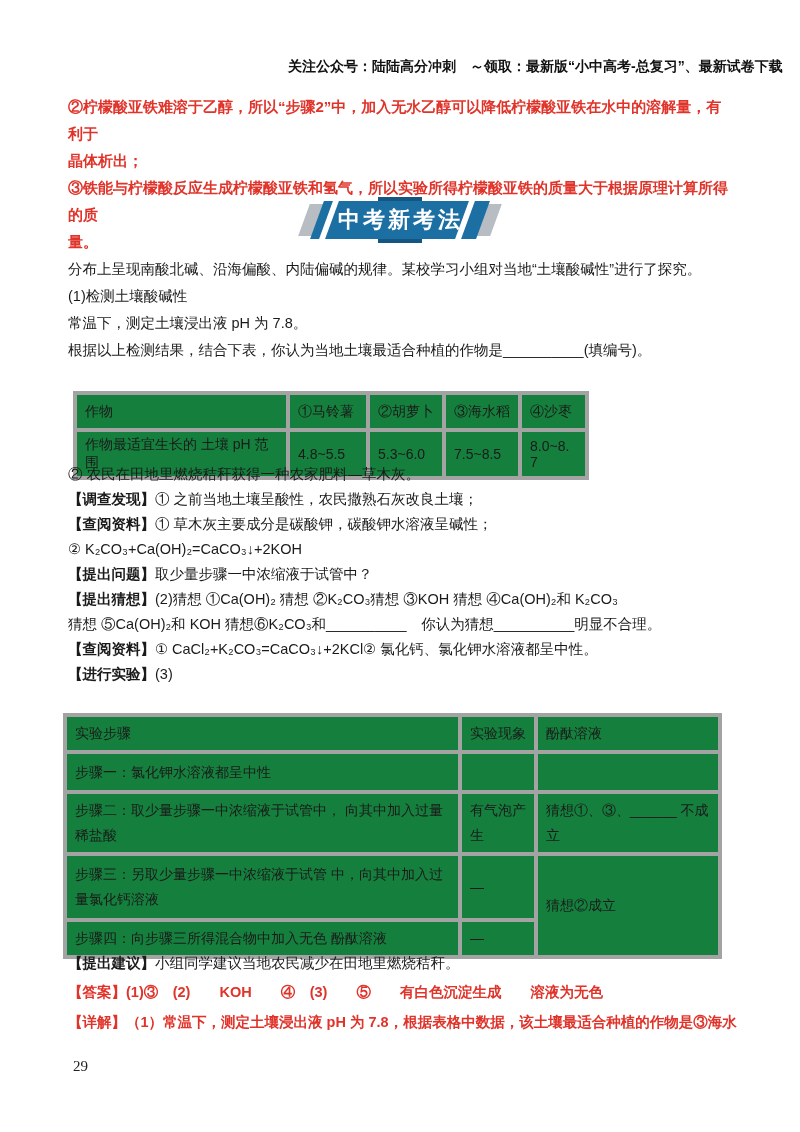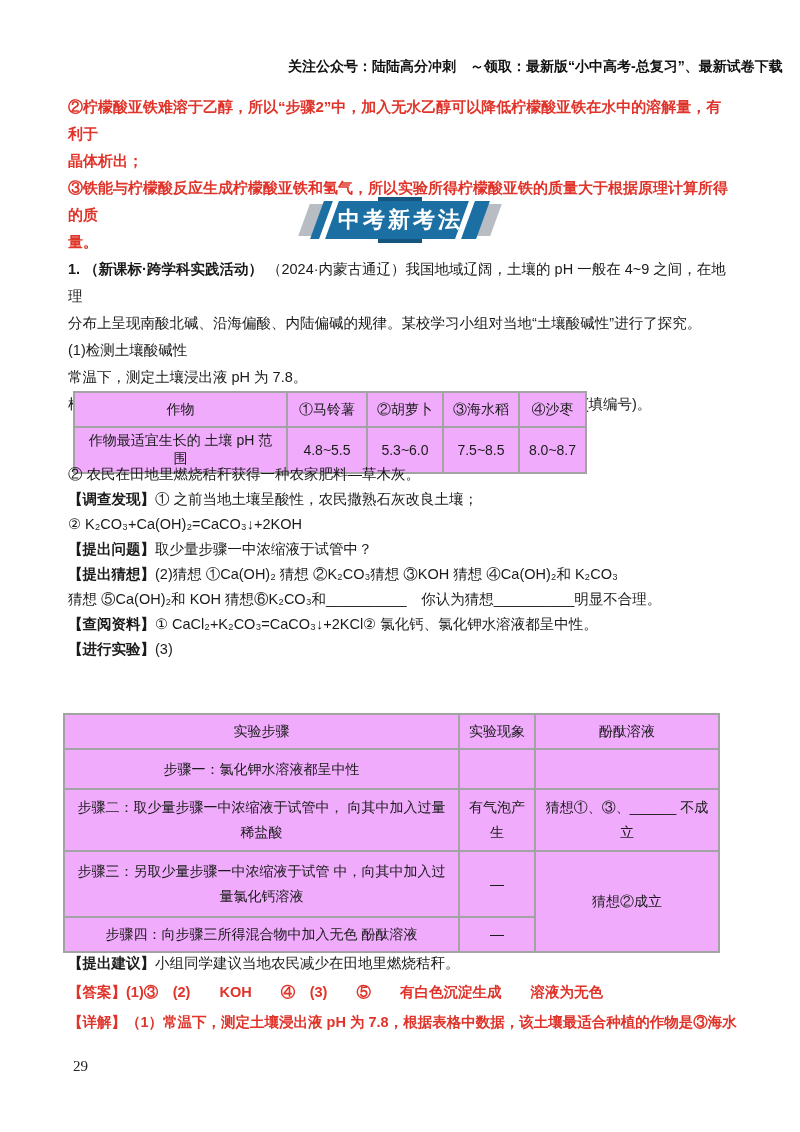--- a/index.html
+++ b/index.html
@@ -31,22 +31,22 @@
   .banner .tab{position:absolute;left:76px;width:44px;height:4px;background:#14567f;}
   .banner .tab.top{top:-4px;}
   .banner .tab.bottom{bottom:-4px;}
 
   .q-block{position:absolute;top:256px;left:68px;width:668px;font-size:14.5px;line-height:27px;}
   .q-block span{display:block;white-space:nowrap;}
   .q-block .inline{display:inline;white-space:normal;}
   .bold{font-weight:bold;}
 
   table{border-collapse:collapse;table-layout:fixed;}
-  td,th{border:2px solid #a3a3a3;font-size:14px;font-weight:normal;text-align:center;
-        padding:4px 8px;word-break:break-all;color:#1a1a1a;background:#f0abfc;}
+  td,th{border:4px solid #a3a3a3;font-size:14px;font-weight:normal;text-align:left;
+        padding:4px 8px;word-break:break-all;color:#1a1a1a;background:#15803d;}
 
   .crop-table{position:absolute;top:391px;left:73px;width:512px;}
   .crop-table td{height:25px;vertical-align:middle;}
 
   .sections{position:absolute;top:462px;left:68px;width:668px;font-size:14.5px;}
   .sections .sec-line{display:block;line-height:25px;white-space:nowrap;}
   .sections .sec-line.first{line-height:26px;}
 
   .exp-table{position:absolute;top:713px;left:63px;width:655px;}
   .exp-table td{vertical-align:middle;line-height:25px;}
@@ -77,24 +77,20 @@
     <div class="blue">
       <span>中考新考法</span>
     </div>
     <div class="slash sl-left"></div>
     <div class="slash sl-right"></div>
     <div class="tab top"></div>
     <div class="tab bottom"></div>
   </div>
 
   <div class="q-block">
-    <span>
-      <span class="inline bold">1. （新课标·跨学科实践活动）</span>
-      <span class="inline">（2024·内蒙古通辽）我国地域辽阔，土壤的 pH 一般在 4~9 之间，在地理</span>
-    </span>
     <span>分布上呈现南酸北碱、沿海偏酸、内陆偏碱的规律。某校学习小组对当地“土壤酸碱性”进行了探究。</span>
     <span>(1)检测土壤酸碱性</span>
     <span>常温下，测定土壤浸出液 pH 为 7.8。</span>
     <span>根据以上检测结果，结合下表，你认为当地土壤最适合种植的作物是__________(填编号)。</span>
   </div>
 
   <table class="crop-table">
     <colgroup>
       <col style="width:213px">
         <col style="width:80px">
@@ -117,20 +113,23 @@
       <td>7.5~8.5</td>
       <td>8.0~8.7</td>
     </tr>
   </tbody>
     </table>
 
   <div class="sections">
     <span class="sec-line">② 农民在田地里燃烧秸秆获得一种农家肥料—草木灰。</span>
     <span class="sec-line">
       <span class="bold">【调查发现】</span><span>① 之前当地土壤呈酸性，农民撒熟石灰改良土壤；</span>
+    </span>
+    <span class="sec-line">
+      <span class="bold">【查阅资料】</span><span>① 草木灰主要成分是碳酸钾，碳酸钾水溶液呈碱性；</span>
     </span>
     <span class="sec-line">② K₂CO₃+Ca(OH)₂=CaCO₃↓+2KOH</span>
     <span class="sec-line">
       <span class="bold">【提出问题】</span><span>取少量步骤一中浓缩液于试管中？</span>
     </span>
     <span class="sec-line">
       <span class="bold">【提出猜想】</span><span>(2)猜想 ①Ca(OH)₂ 猜想 ②K₂CO₃猜想 ③KOH 猜想 ④Ca(OH)₂和 K₂CO₃</span>
     </span>
     <span class="sec-line">猜想 ⑤Ca(OH)₂和 KOH 猜想⑥K₂CO₃和__________　你认为猜想__________明显不合理。</span>
     <span class="sec-line">

